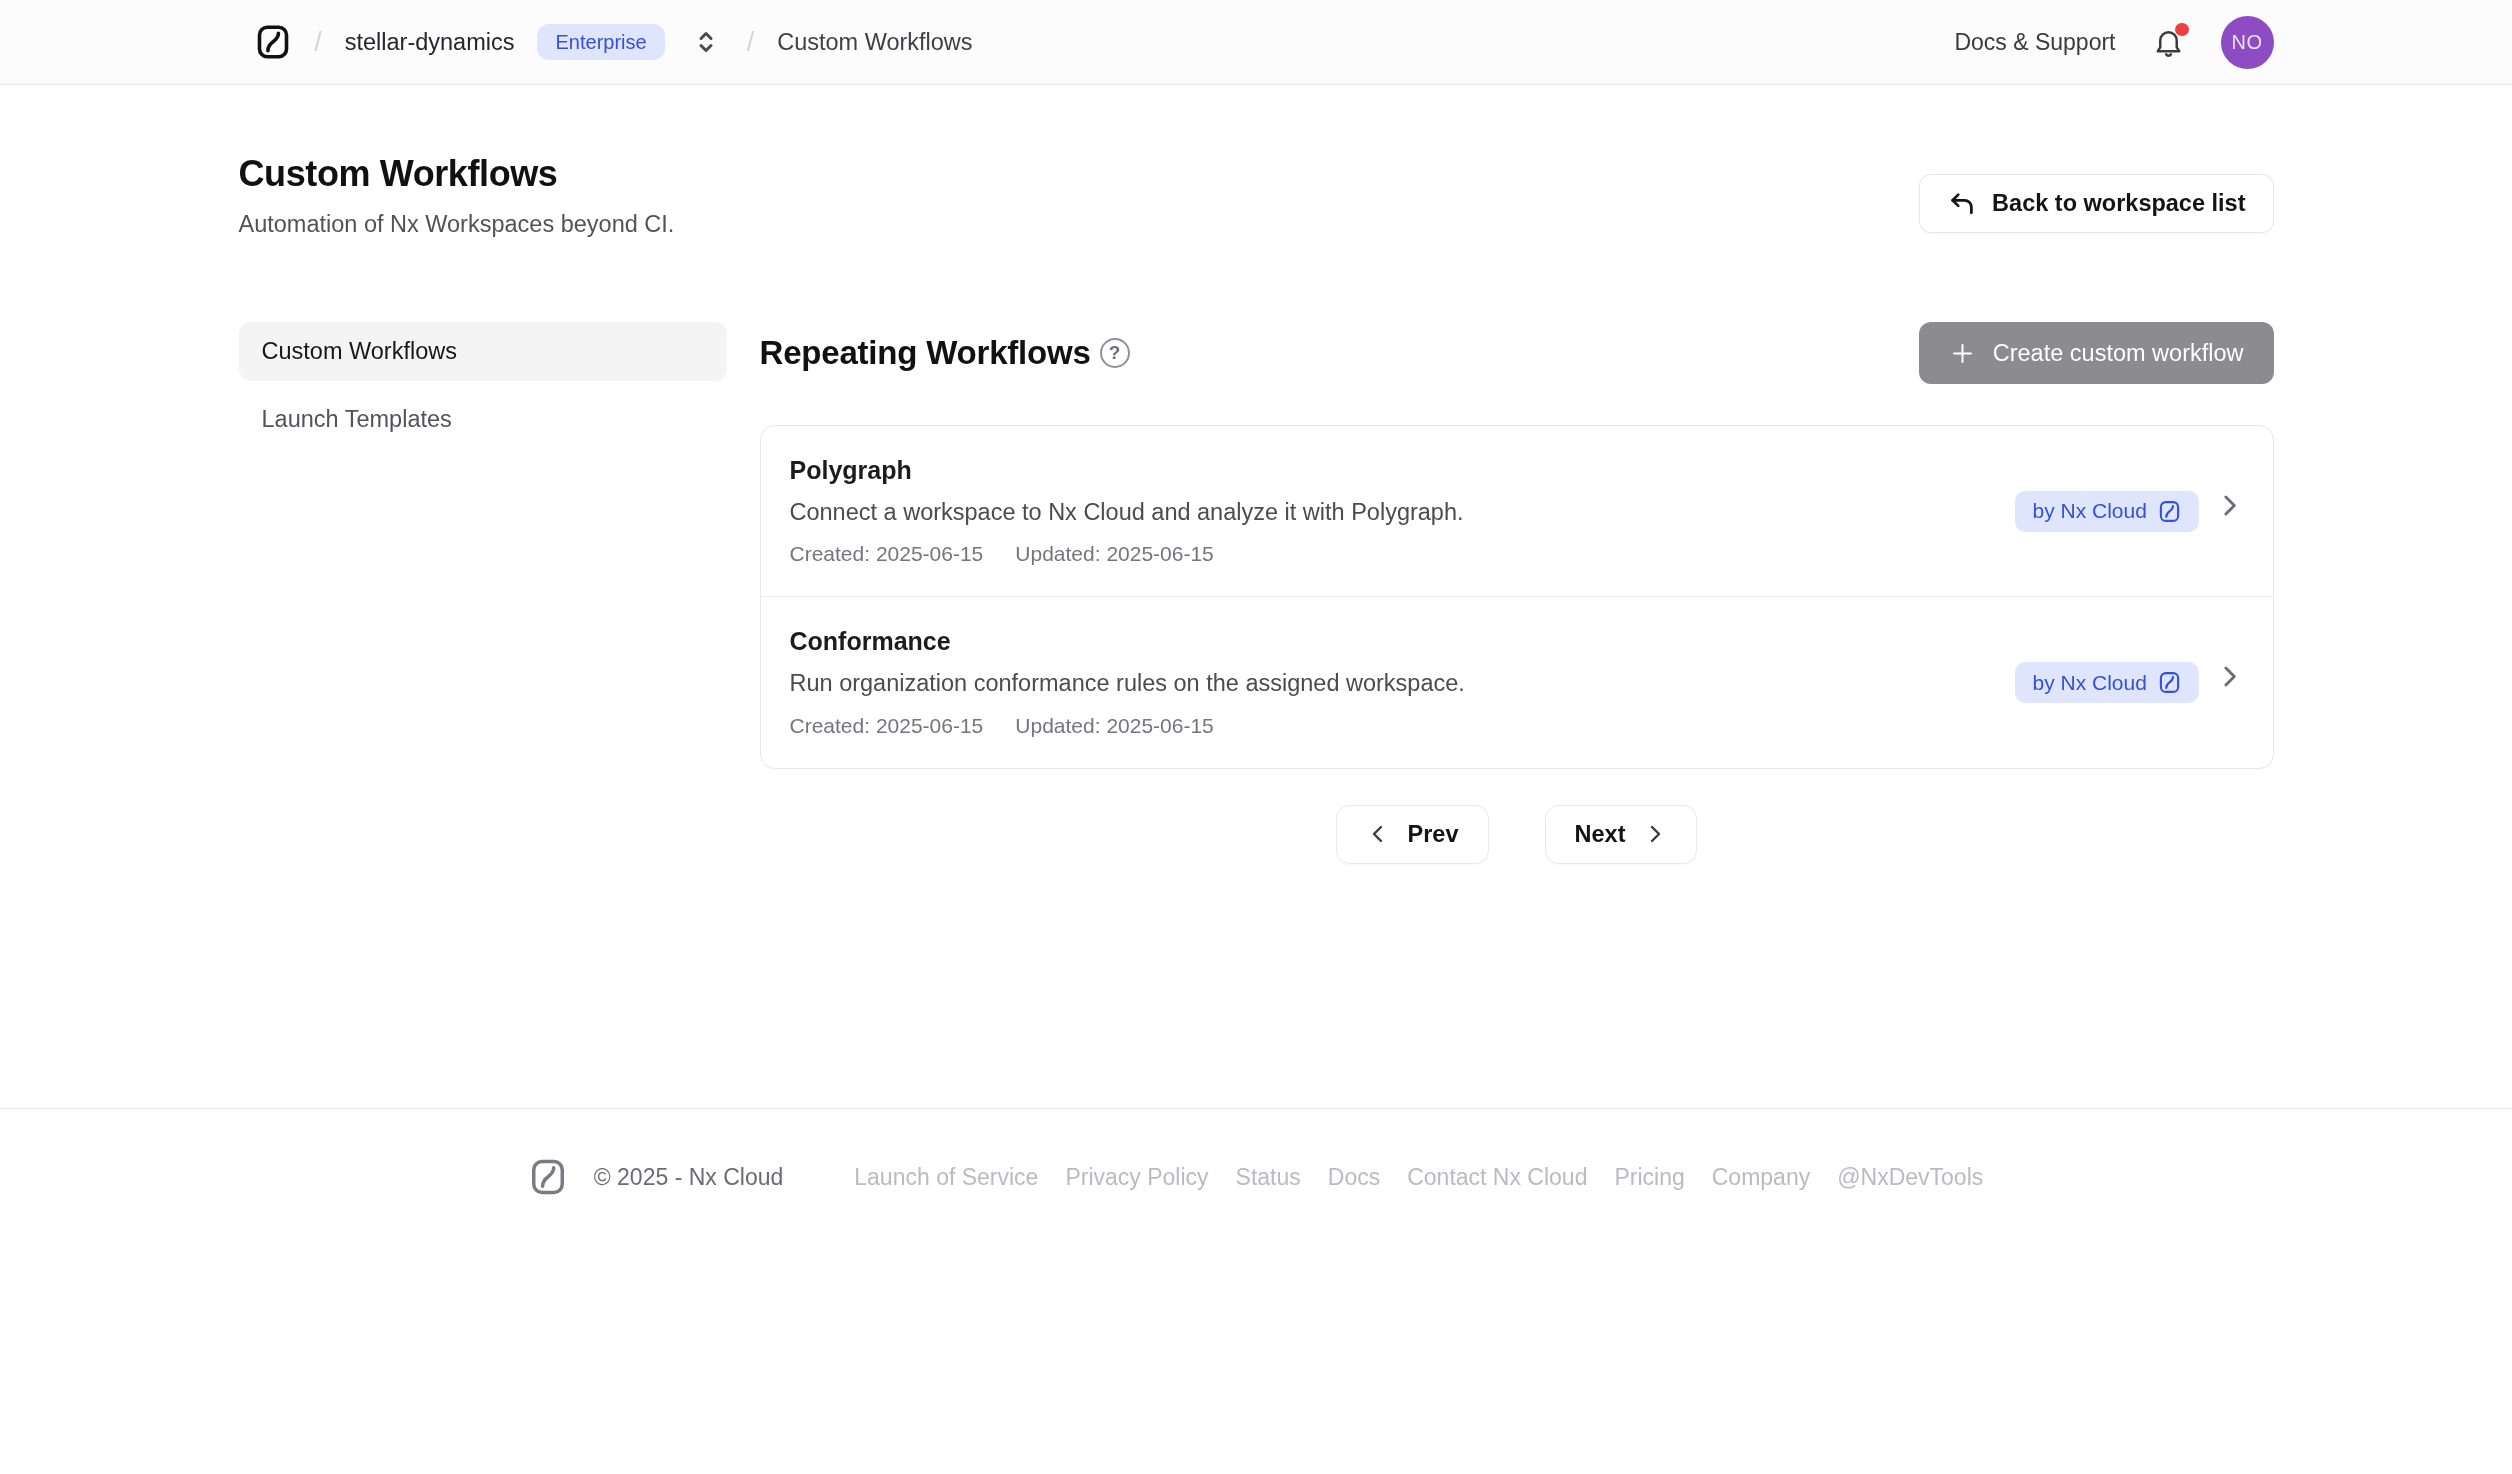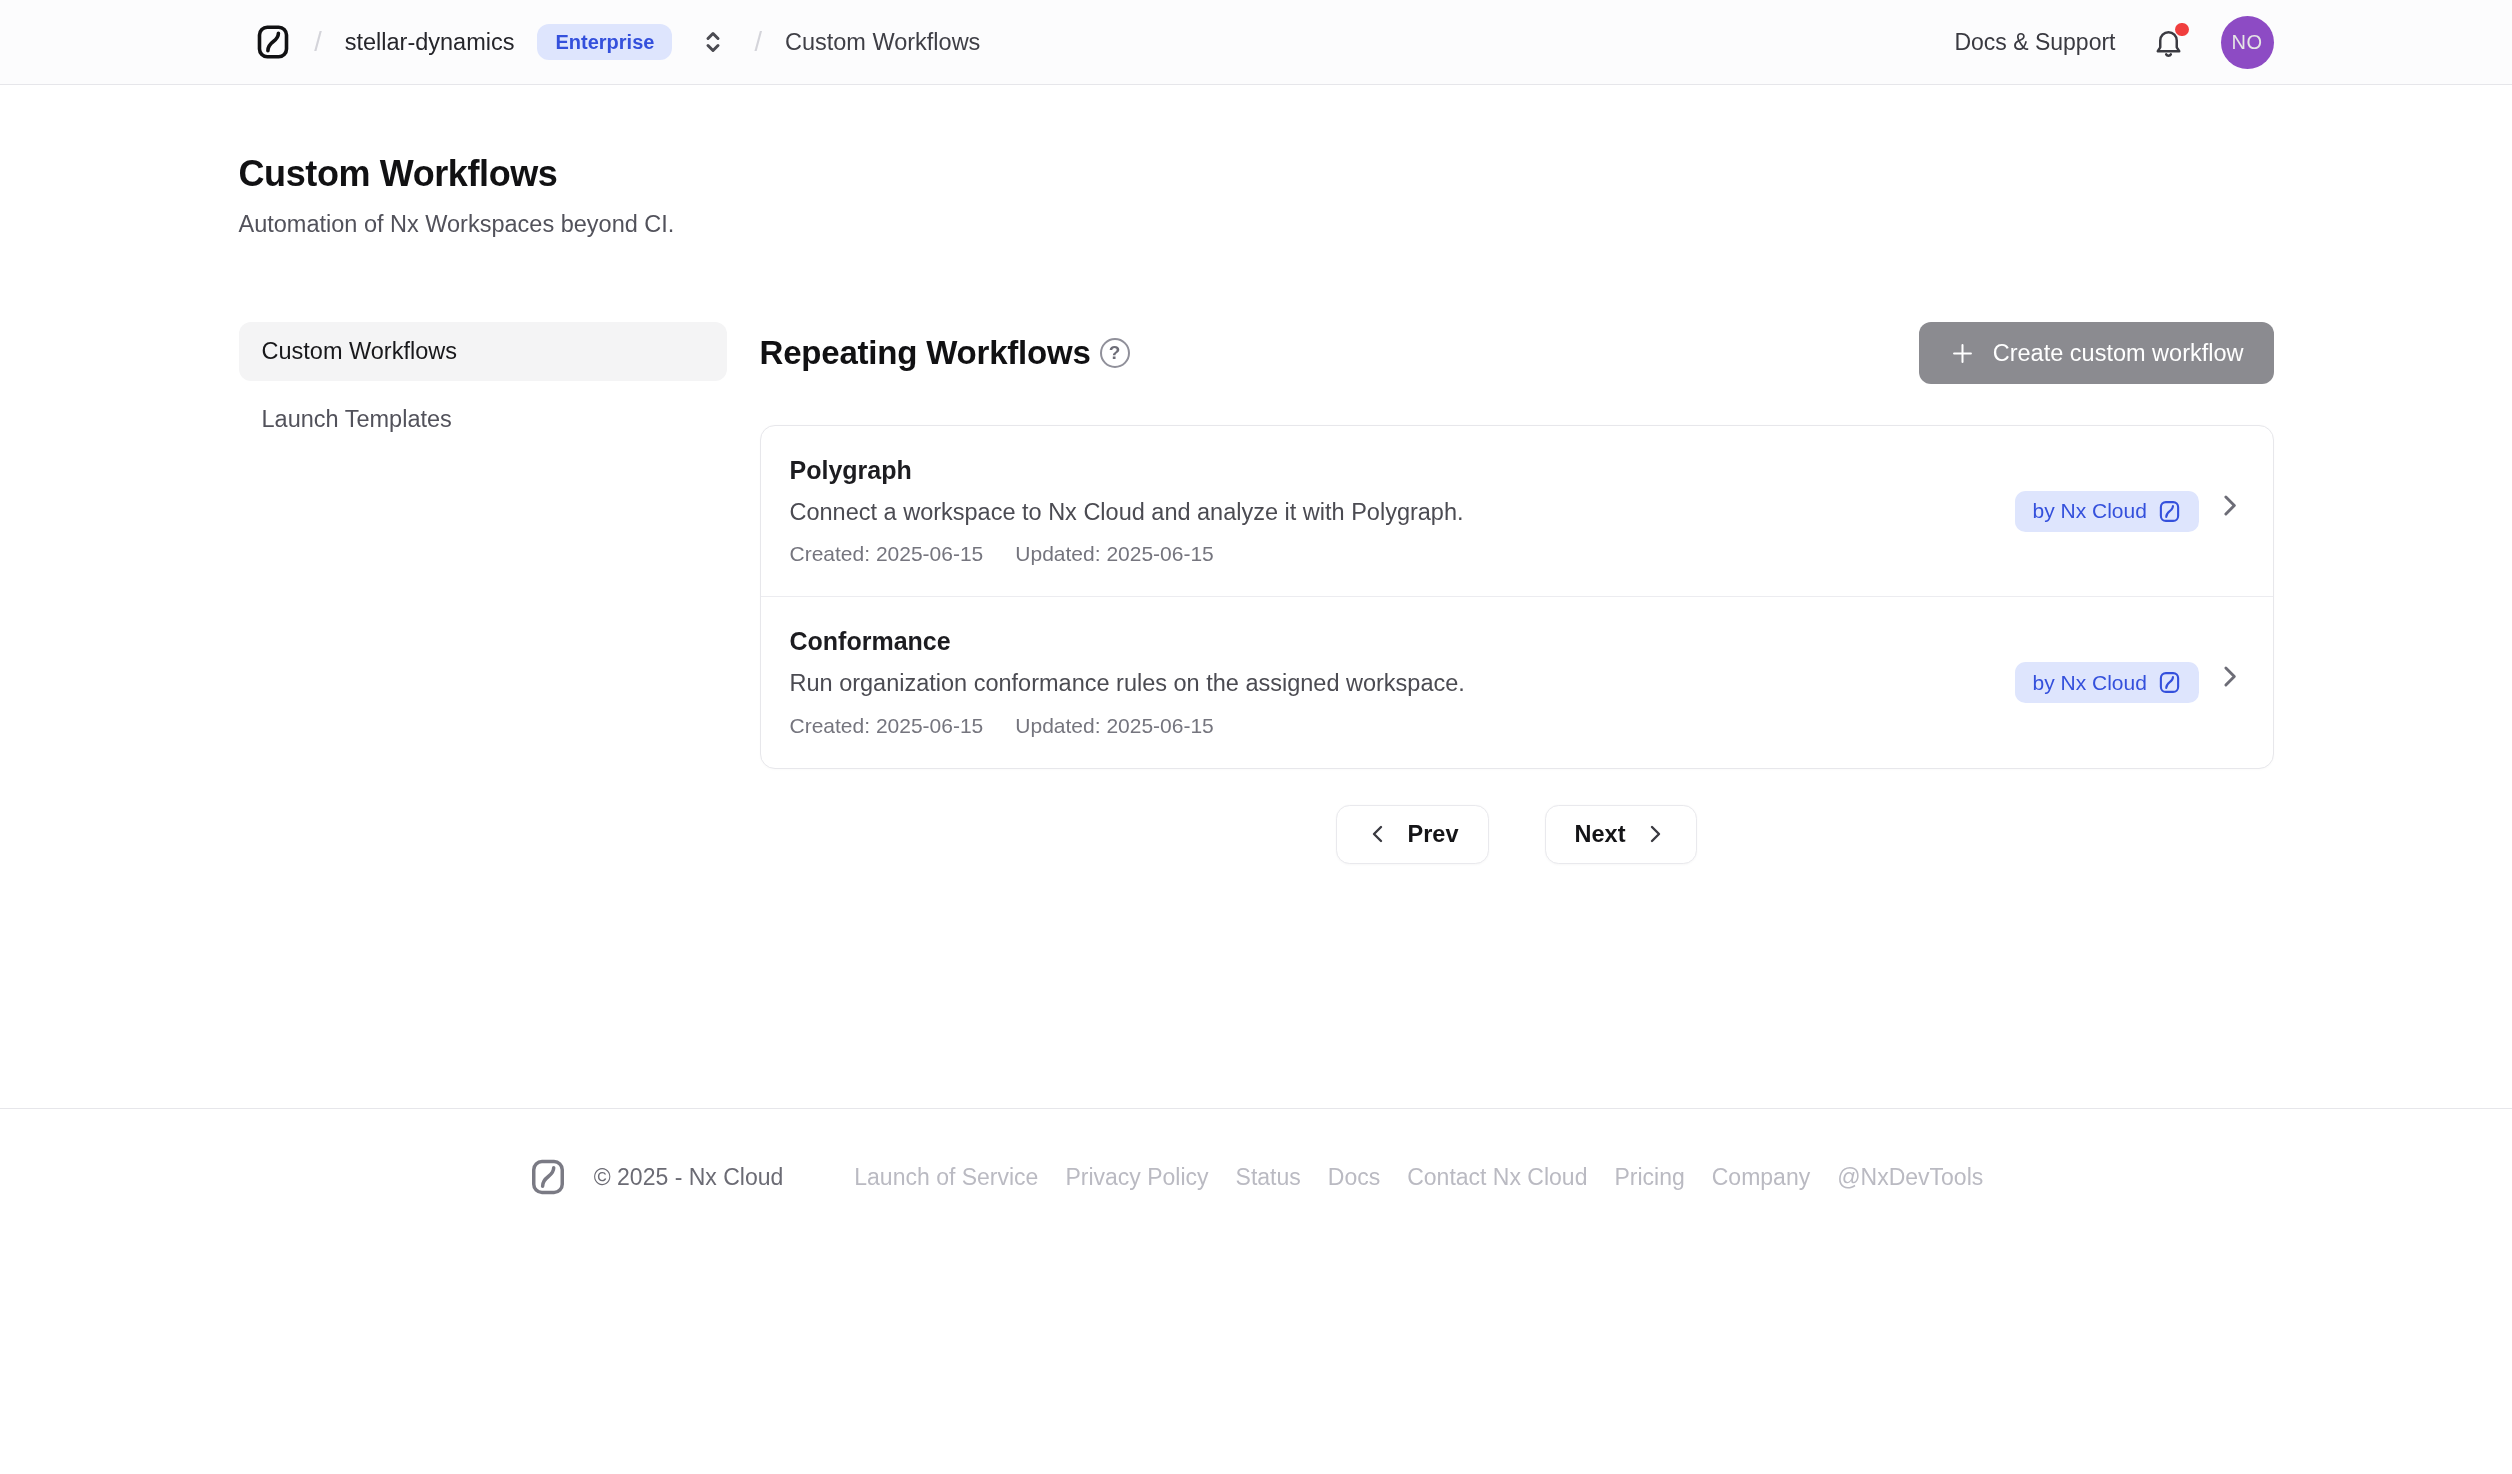--- a/index.html
+++ b/index.html
@@ -27,21 +27,21 @@
     align-items:center;
     justify-content:space-between;
     padding-left:16.7px;
   }
   .nav-left { display:flex; align-items:center; gap:23px; }
   .nav-logo { width:36px; height:36px; color:#111113; display:inline-flex; cursor:pointer; }
   .nav-logo svg, .f-logo svg { width:100%; height:100%; }
   .slash { font-size:27px; color:#d4d4da; font-weight:300; user-select:none; }
   .ws-name { font-size:23.5px; font-weight:500; color:#26262b; cursor:pointer; }
   .plan-badge {
-    font-size:20px; font-weight:700; color:#3450dc;
+    font-size:20px; font-weight:400; color:#3450dc;
     background:#dee5fd; padding:6.8px 18px; border-radius:12px;
   }
   .ws-switcher { background:none; border:none; padding:3px; cursor:pointer; color:#4b4b52; display:inline-flex; }
   .ws-switcher svg { width:30px; height:30px; }
   .crumb-page { font-size:23.5px; color:#3f3f46; }
 
   .nav-right { display:flex; align-items:center; gap:36px; }
   .docs-link { font-size:23px; color:#3a3a41; text-decoration:none; cursor:pointer; }
   .bell-btn { position:relative; background:none; border:none; padding:0; cursor:pointer; color:#3a3a41; display:inline-flex; }
   .bell-btn svg { width:33px; height:33px; }
@@ -191,20 +191,27 @@
   </div>
 </header>
 
 <div class="page container">
 
   <div class="page-head">
     <div>
       <h1 class="page-title">Custom Workflows</h1>
       <p class="page-subtitle">Automation of Nx Workspaces beyond CI.</p>
     </div>
+    <button class="back-btn">
+      <svg viewBox="0 0 24 24" fill="none" stroke="currentColor" stroke-width="2.2" stroke-linecap="round" stroke-linejoin="round">
+        <polyline points="9 13.5 4.5 9 9 4.5"></polyline>
+        <path d="M4.5 9H14a5.5 5.5 0 0 1 5.5 5.5V19"></path>
+      </svg>
+      <span>Back to workspace list</span>
+    </button>
   </div>
 
   <div class="content-row">
 
     <nav class="side-nav">
       <div class="side-item active">Custom Workflows</div>
       <div class="side-item">Launch Templates</div>
     </nav>
 
     <main class="section">

